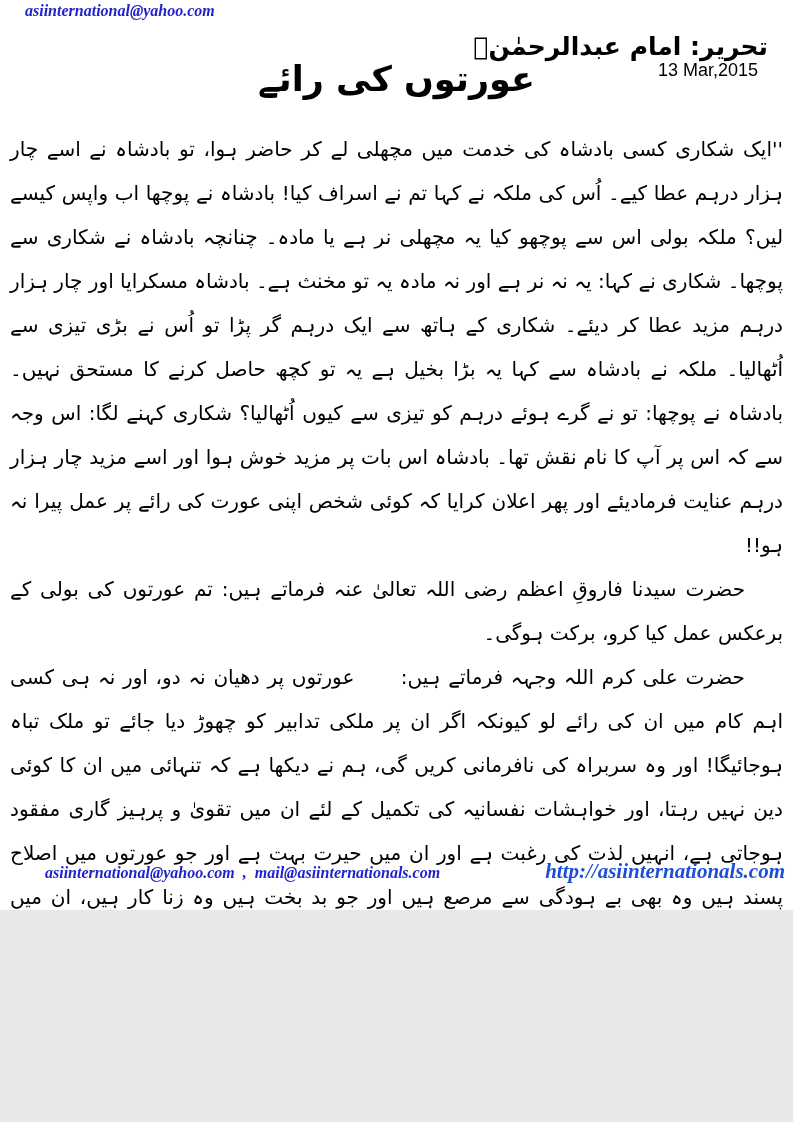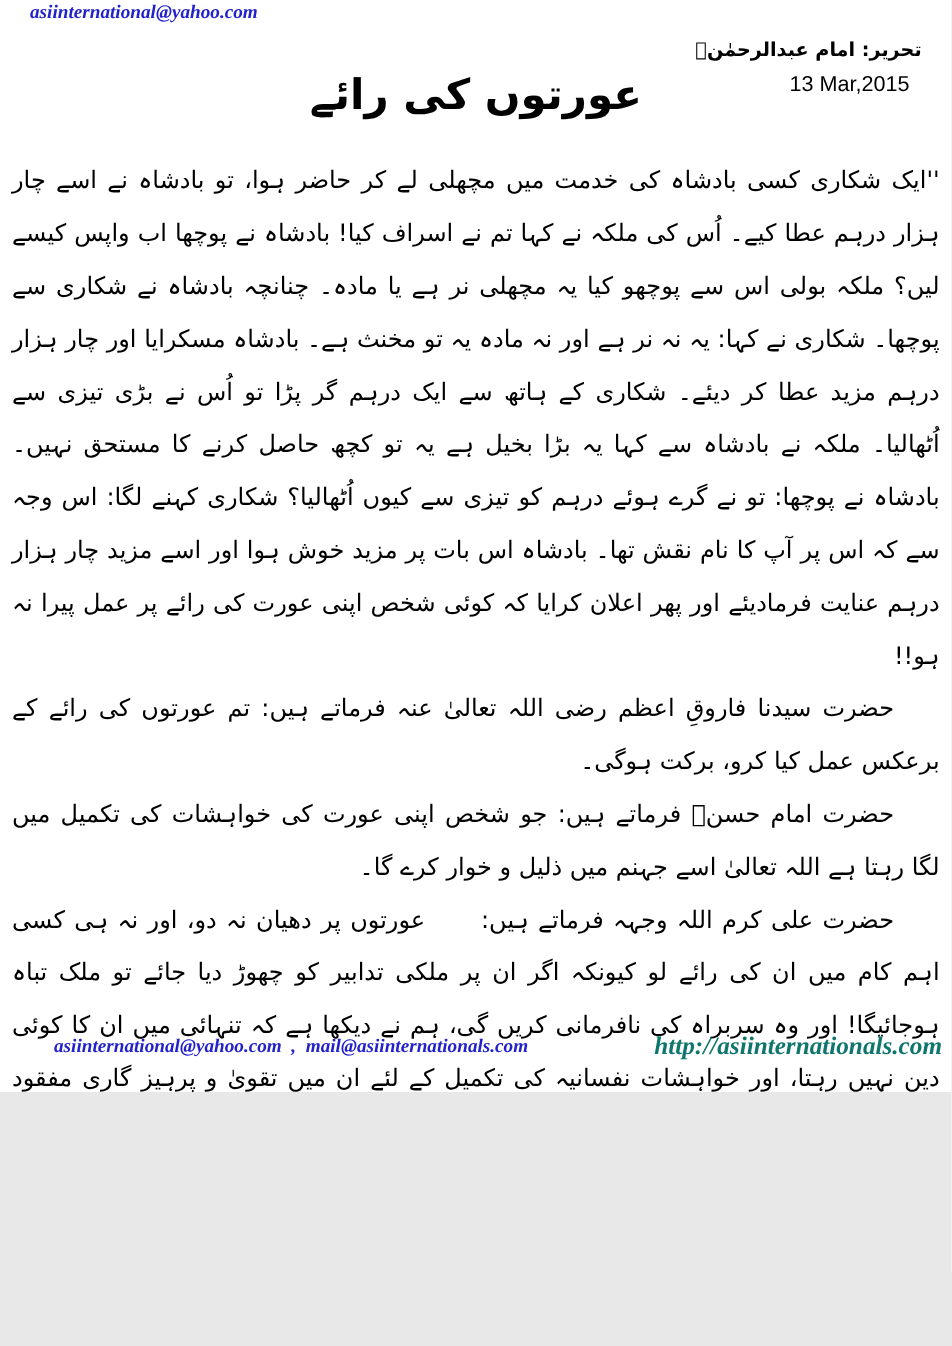--- a/index.html
+++ b/index.html
@@ -28,21 +28,21 @@
     top: 4px; left: 0; right: 0;
     text-align: center;
     direction: rtl;
     font-size: 14px;
     font-weight: 600;
   }
   .byline {
     position: absolute;
     top: 32px; right: 25px;
     direction: rtl;
-    font-size: 16px;
+    font-size: 25px;
     font-weight: bold;
     text-align: right;
   }
   .date {
     position: absolute;
     top: 60px; right: 35px;
     font-family: "Liberation Sans", sans-serif;
     font-size: 18px;
     text-align: right;
   }
@@ -77,21 +77,21 @@
     color: #2222cc;
   }
   .footer-left a { color: #2222cc; text-decoration: none; }
   .footer-sep { margin: 0 8px; }
   .footer-url {
     position: absolute;
     right: 8px; bottom: 26px;
     font-family: "Liberation Serif", "DejaVu Serif", serif;
     font-style: italic; font-weight: bold;
     font-size: 21px;
-    color: #0f766e;
+    color: #1d4ed8;
     text-decoration: none;
   }
 </style>
 </head>
 <body>
 
 <div class="page">
 
   <a class="email-top" href="#">asiinternational@yahoo.com</a>
 
@@ -101,23 +101,22 @@
   <div class="date">13 Mar,2015</div>
 
   <div class="title-wrap">
     <span class="title">عورتوں کی رائے</span>
   </div>
 
   <div class="body-text">
 
     <p class="para">''ایک شکاری کسی بادشاہ کی خدمت میں مچھلی لے کر حاضر ہوا، تو بادشاہ نے اسے چار ہزار درہم عطا کیے۔ اُس کی ملکہ نے کہا تم نے اسراف کیا! بادشاہ نے پوچھا اب واپس کیسے لیں؟ ملکہ بولی اس سے پوچھو کیا یہ مچھلی نر ہے یا مادہ۔ چنانچہ بادشاہ نے شکاری سے پوچھا۔ شکاری نے کہا: یہ نہ نر ہے اور نہ مادہ یہ تو مخنث ہے۔ بادشاہ مسکرایا اور چار ہزار درہم مزید عطا کر دیئے۔ شکاری کے ہاتھ سے ایک درہم گر پڑا تو اُس نے بڑی تیزی سے اُٹھالیا۔ ملکہ نے بادشاہ سے کہا یہ بڑا بخیل ہے یہ تو کچھ حاصل کرنے کا مستحق نہیں۔ بادشاہ نے پوچھا: تو نے گرے ہوئے درہم کو تیزی سے کیوں اُٹھالیا؟ شکاری کہنے لگا: اس وجہ سے کہ اس پر آپ کا نام نقش تھا۔ بادشاہ اس بات پر مزید خوش ہوا اور اسے مزید چار ہزار درہم عنایت فرمادیئے اور پھر اعلان کرایا کہ کوئی شخص اپنی عورت کی رائے پر عمل پیرا نہ ہو!!</p>
 
-    <p class="para indent">حضرت سیدنا فاروقِ اعظم رضی اللہ تعالیٰ عنہ فرماتے ہیں: تم عورتوں کی رائے کے برعکس عمل کیا کرو، برکت ہوگی۔</p>
+    <p class="para indent">حضرت سیدنا فاروقِ اعظم رضی اللہ تعالیٰ عنہ فرماتے ہیں: تم عورتوں کی بولی کے برعکس عمل کیا کرو، برکت ہوگی۔</p>
 
-    <p class="para indent">حضرت امام حسنؑ فرماتے ہیں: جو شخص اپنی عورت کی خواہشات کی تکمیل میں لگا رہتا ہے اللہ تعالیٰ اسے جہنم میں ذلیل و خوار کرے گا۔</p>
 
     <p class="para indent">حضرت علی کرم اللہ وجہہ فرماتے ہیں: &nbsp;&nbsp;&nbsp;&nbsp; عورتوں پر دھیان نہ دو، اور نہ ہی کسی اہم کام میں ان کی رائے لو کیونکہ اگر ان پر ملکی تدابیر کو چھوڑ دیا جائے تو ملک تباہ ہوجائیگا! اور وہ سربراہ کی نافرمانی کریں گی، ہم نے دیکھا ہے کہ تنہائی میں ان کا کوئی دین نہیں رہتا، اور خواہشات نفسانیہ کی تکمیل کے لئے ان میں تقویٰ و پرہیز گاری مفقود ہوجاتی ہے، انہیں لذت کی رغبت ہے اور ان میں حیرت بہت ہے اور جو عورتوں میں اصلاح پسند ہیں وہ بھی بے ہودگی سے مرصع ہیں اور جو بد بخت ہیں وہ زنا کار ہیں، ان میں یہودیوں کی تین خصلتیں پائی جاتی ہیں، خود ظلم کرتی ہیں اور پھر خود ہی فریادی بنتی ہیں، قسمیں کھاتی ہیں لیکن جھوٹی ہوتی ہیں، رغبت ہوتے ہوئے بھی انکاری ہوتی ہیں۔ بدکار اور شریر عورتوں سے خدا کی پناہ مانگو، نیک عورتیں بھی خطرہ سے خالی</p>
 
   </div>
 
   <div class="footer-left">
     <a href="#">asiinternational@yahoo.com</a><span class="footer-sep">,</span><a href="#">mail@asiinternationals.com</a>
   </div>
 
   <a class="footer-url" href="#">http://asiinternationals.com</a>

